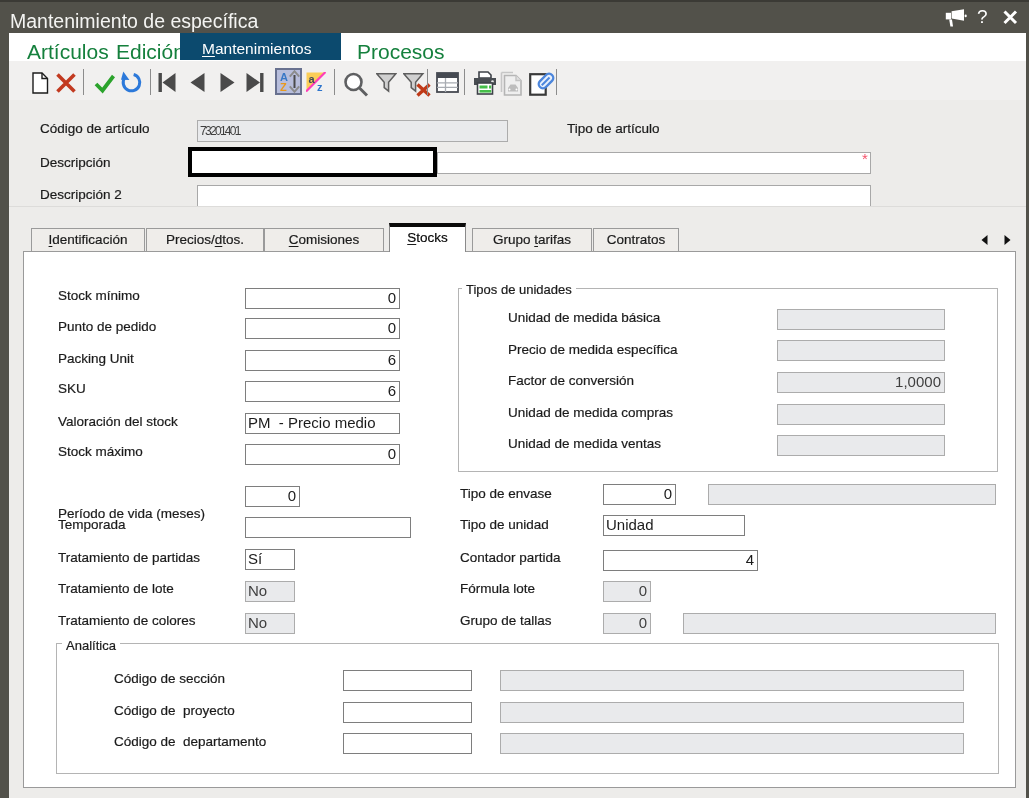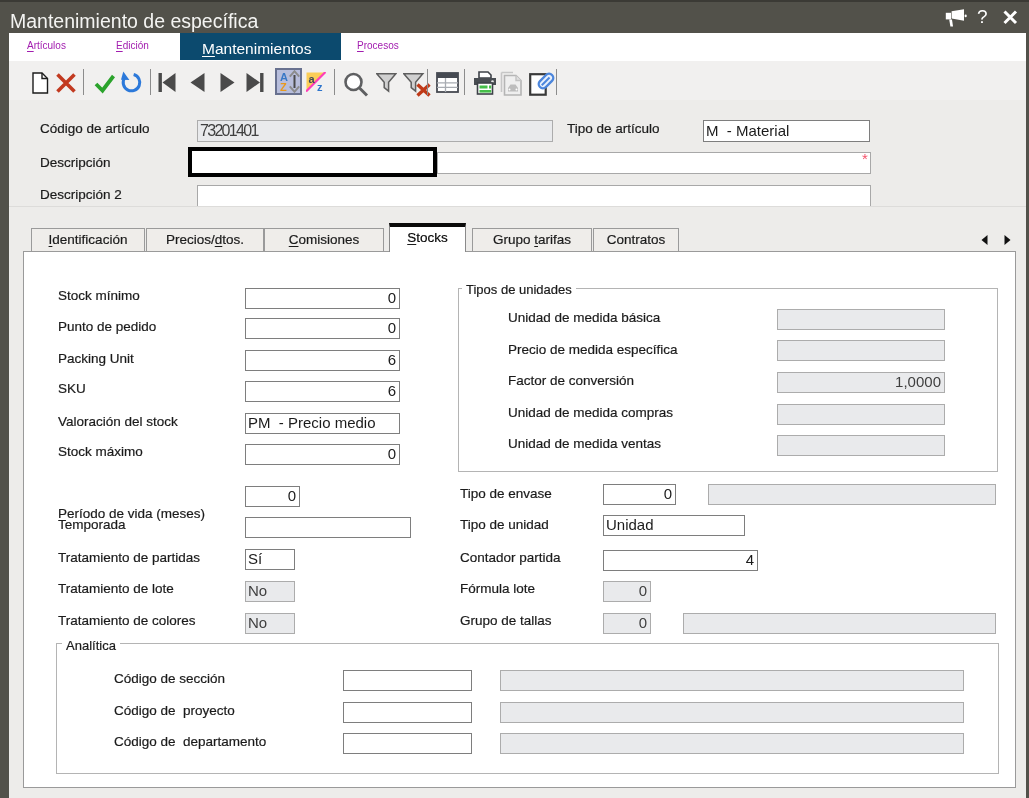--- a/index.html
+++ b/index.html
@@ -3,21 +3,21 @@
 <meta charset="utf-8">
 <style>
   html,body{margin:0;padding:0;}
   #win{position:relative;width:1029px;height:798px;background:#52514A;overflow:hidden;
        font-family:"Liberation Sans",sans-serif;}
   #topline{position:absolute;left:0;top:0;width:1029px;height:2px;background:#3B3A35;}
   #title{position:absolute;left:10px;top:10px;color:#F4F4F2;font-size:19.5px;}
   #content{position:absolute;left:9px;top:33px;width:1017px;height:765px;background:#EDECEA;}
   
   #menubar{position:absolute;left:0;top:0;width:1017px;height:28px;background:#FFFFFF;}
-  .mi{position:absolute;top:7px;font-size:10px;color:#a21caf;white-space:nowrap;}
+  .mi{position:absolute;top:7px;font-size:21px;color:#15803d;white-space:nowrap;}
   #misel{position:absolute;left:171px;top:0;width:161px;height:27px;background:#0c4a6e;}
   #misel span{position:absolute;left:22px;top:7px;font-size:15.5px;color:#fff;white-space:nowrap;}
   
   #toolbar{position:absolute;left:0;top:28px;width:1017px;height:39px;background:#F1F0EF;}
   .tsep{position:absolute;top:8px;width:1px;height:26px;background:#8C8C8C;}
   .tico{position:absolute;}
   
   .lbl{position:absolute;font-size:13.5px;color:#1B1B1B;white-space:nowrap;-webkit-text-stroke:0.2px #1b1b1b;}
   .in{position:absolute;background:#fff;border:1px solid #7E7E7E;font-size:15px;color:#1B1B1B;
       line-height:17.5px;padding:0 3px 0 2px;white-space:nowrap;overflow:hidden;box-sizing:border-box;}
@@ -145,23 +145,22 @@
         <rect x="1.2" y="3.2" width="15.5" height="20.5" fill="#fff" stroke="#3A3A3A" stroke-width="2.2"></rect>
         <g transform="rotate(-45 17 10)">
           <rect x="8.5" y="5.8" width="17" height="8.4" rx="4.2" fill="#E8F0FB" stroke="#4C86DC" stroke-width="2.4"></rect>
           <path d="M11,10 L22,10" stroke="#4C86DC" stroke-width="2"></path>
         </g>
       </svg>
       <div class="tsep" style="left:547px;"></div>
     </div>
 
     <span class="lbl" style="left:31px;top:88px;">Código de artículo</span>
-    <div class="in dis" style="left:188px;top:87px;width:356px;height:22px;line-height:20px;font-size:16px;"><span style="letter-spacing:-1.7px;">73201401</span></div>
+    <div class="in dis" style="left:188px;top:87px;width:311px;height:22px;line-height:20px;font-size:12px;"><span style="letter-spacing:-1.7px;">73201401</span></div>
     <span class="lbl" style="left:558px;top:88px;">Tipo de artículo</span>
-    <div class="in" style="left:694px;top:87px;width:167px;height:22px;line-height:20px;">M&nbsp; - Material</div>
 
     <span class="lbl" style="left:31px;top:122px;">Descripción</span>
     <div style="position:absolute;left:179px;top:114px;width:249px;height:30px;background:#fff;border:4px solid #000;box-sizing:border-box;"></div>
     <div class="in" style="left:428px;top:119px;width:434px;height:22px;border-color:#A8A8A8;"></div>
     <span style="position:absolute;left:853px;top:117px;color:#F4526A;font-size:15px;">*</span>
 
     <span class="lbl" style="left:31px;top:154px;">Descripción 2</span>
     <div class="in" style="left:188px;top:152px;width:674px;height:22px;border-color:#A8A8A8;"></div>
 
     <div style="position:absolute;left:0;top:173px;width:1017px;height:1px;background:#DDDCDA;"></div>

